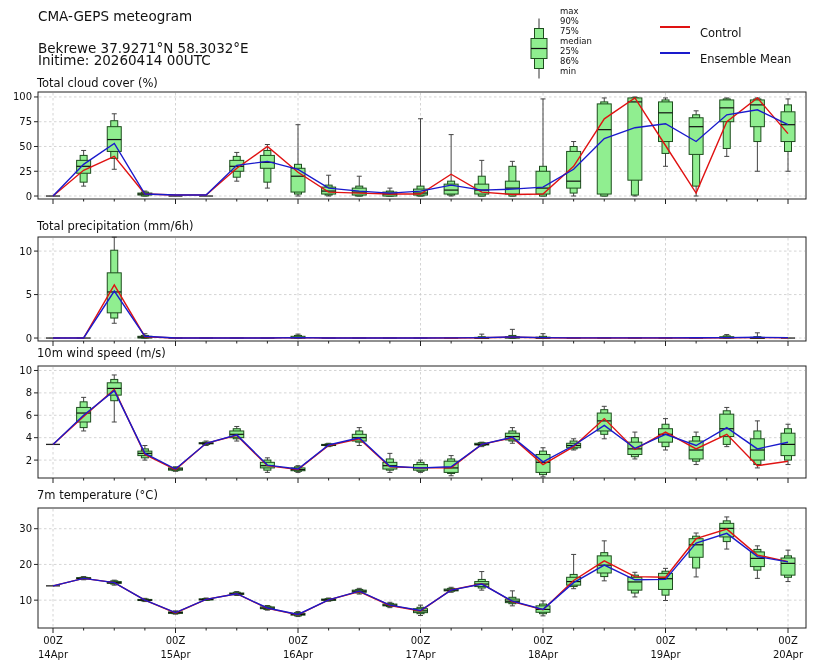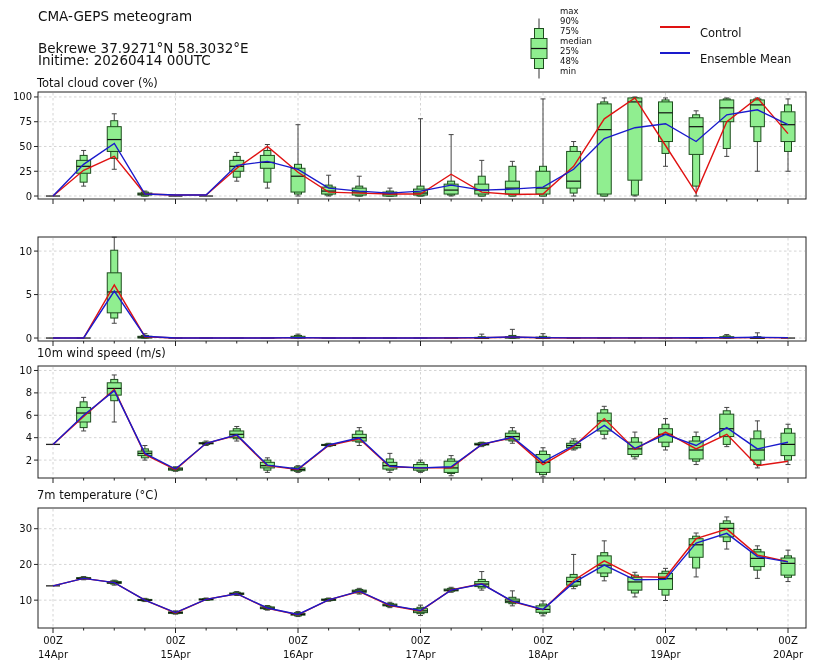--- a/index.html
+++ b/index.html
@@ -765,32 +765,33 @@
     <rect x="10.5" y="22.5" width="9" height="40" fill="#90ee90" stroke="#1e4d1e" stroke-width="1"></rect>
     <rect x="7" y="32.5" width="16" height="20" fill="#90ee90" stroke="#1e4d1e" stroke-width="1"></rect>
     <line x1="7" y1="42.5" x2="23" y2="42.5" stroke="#111" stroke-width="1.2"></line>
   </svg>
   <div class="legend-labels">
     <div>max</div>
     <div>90%</div>
     <div>75%</div>
     <div>median</div>
     <div>25%</div>
-    <div>48%</div>
+    <div>86%</div>
     <div>min</div>
   </div>
 
   <div class="legend-lines">
     <div class="legend-row">
       <span class="legend-swatch" style="border-top-color:#e01212"></span>
       <span>Control</span>
     </div>
     <div class="legend-row">
       <span class="legend-swatch" style="border-top-color:#1a1acc"></span>
       <span>Ensemble Mean</span>
     </div>
   </div>
 
   <div class="panel-title" style="top:76px">Total cloud cover (%)</div>
+  <div class="panel-title" style="top:219px">Total precipitation (mm/6h)</div>
   <div class="panel-title" style="top:346px">10m wind speed (m/s)</div>
   <div class="panel-title" style="top:488px">7m temperature (°C)</div>
 
 </div>
 
 </body></html>

